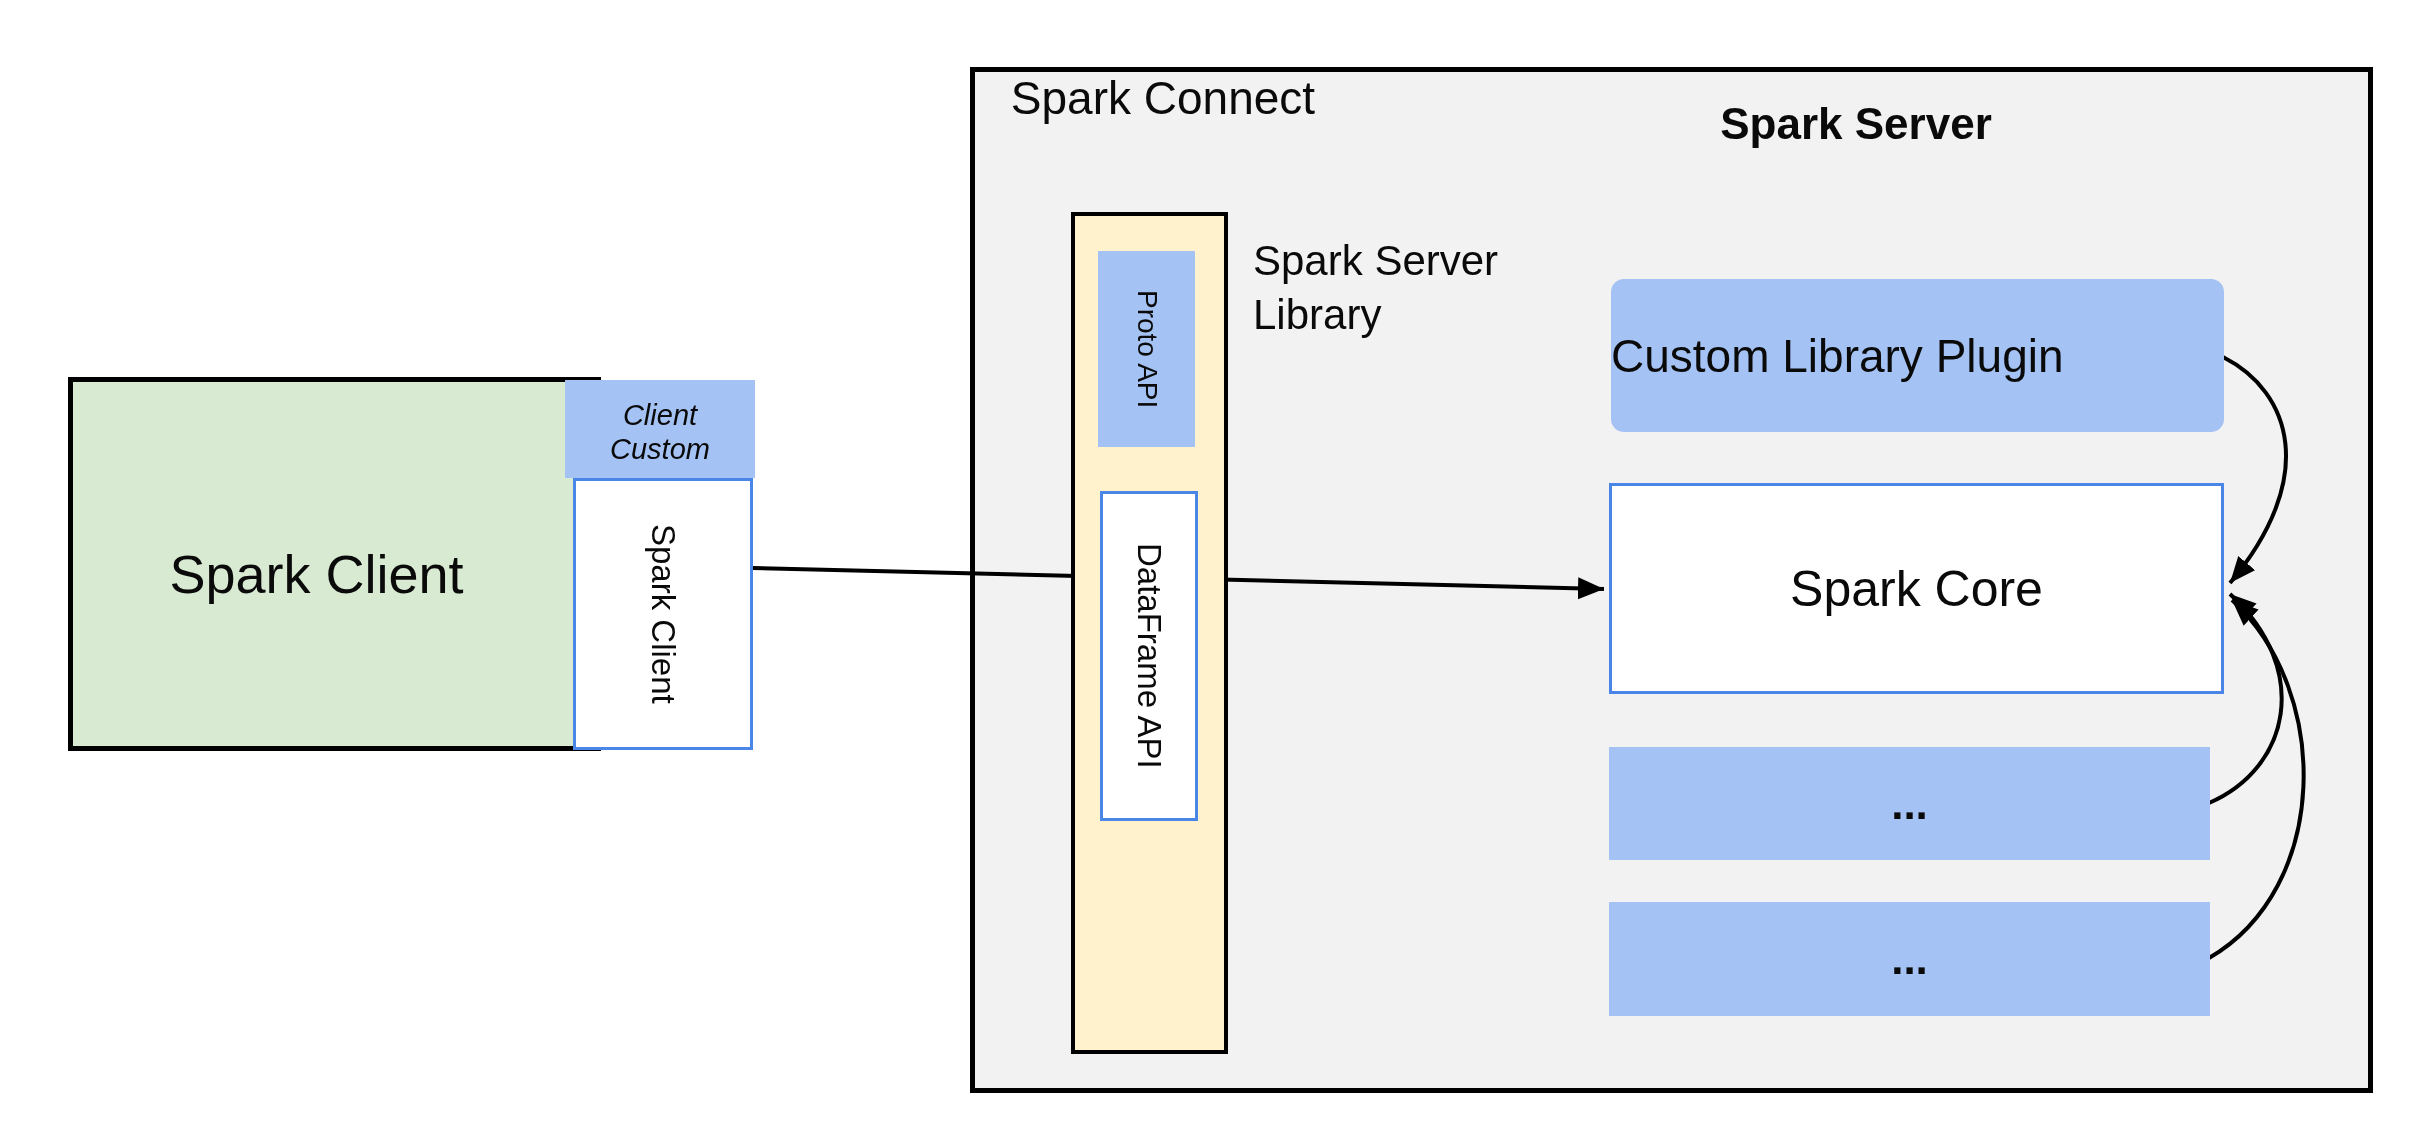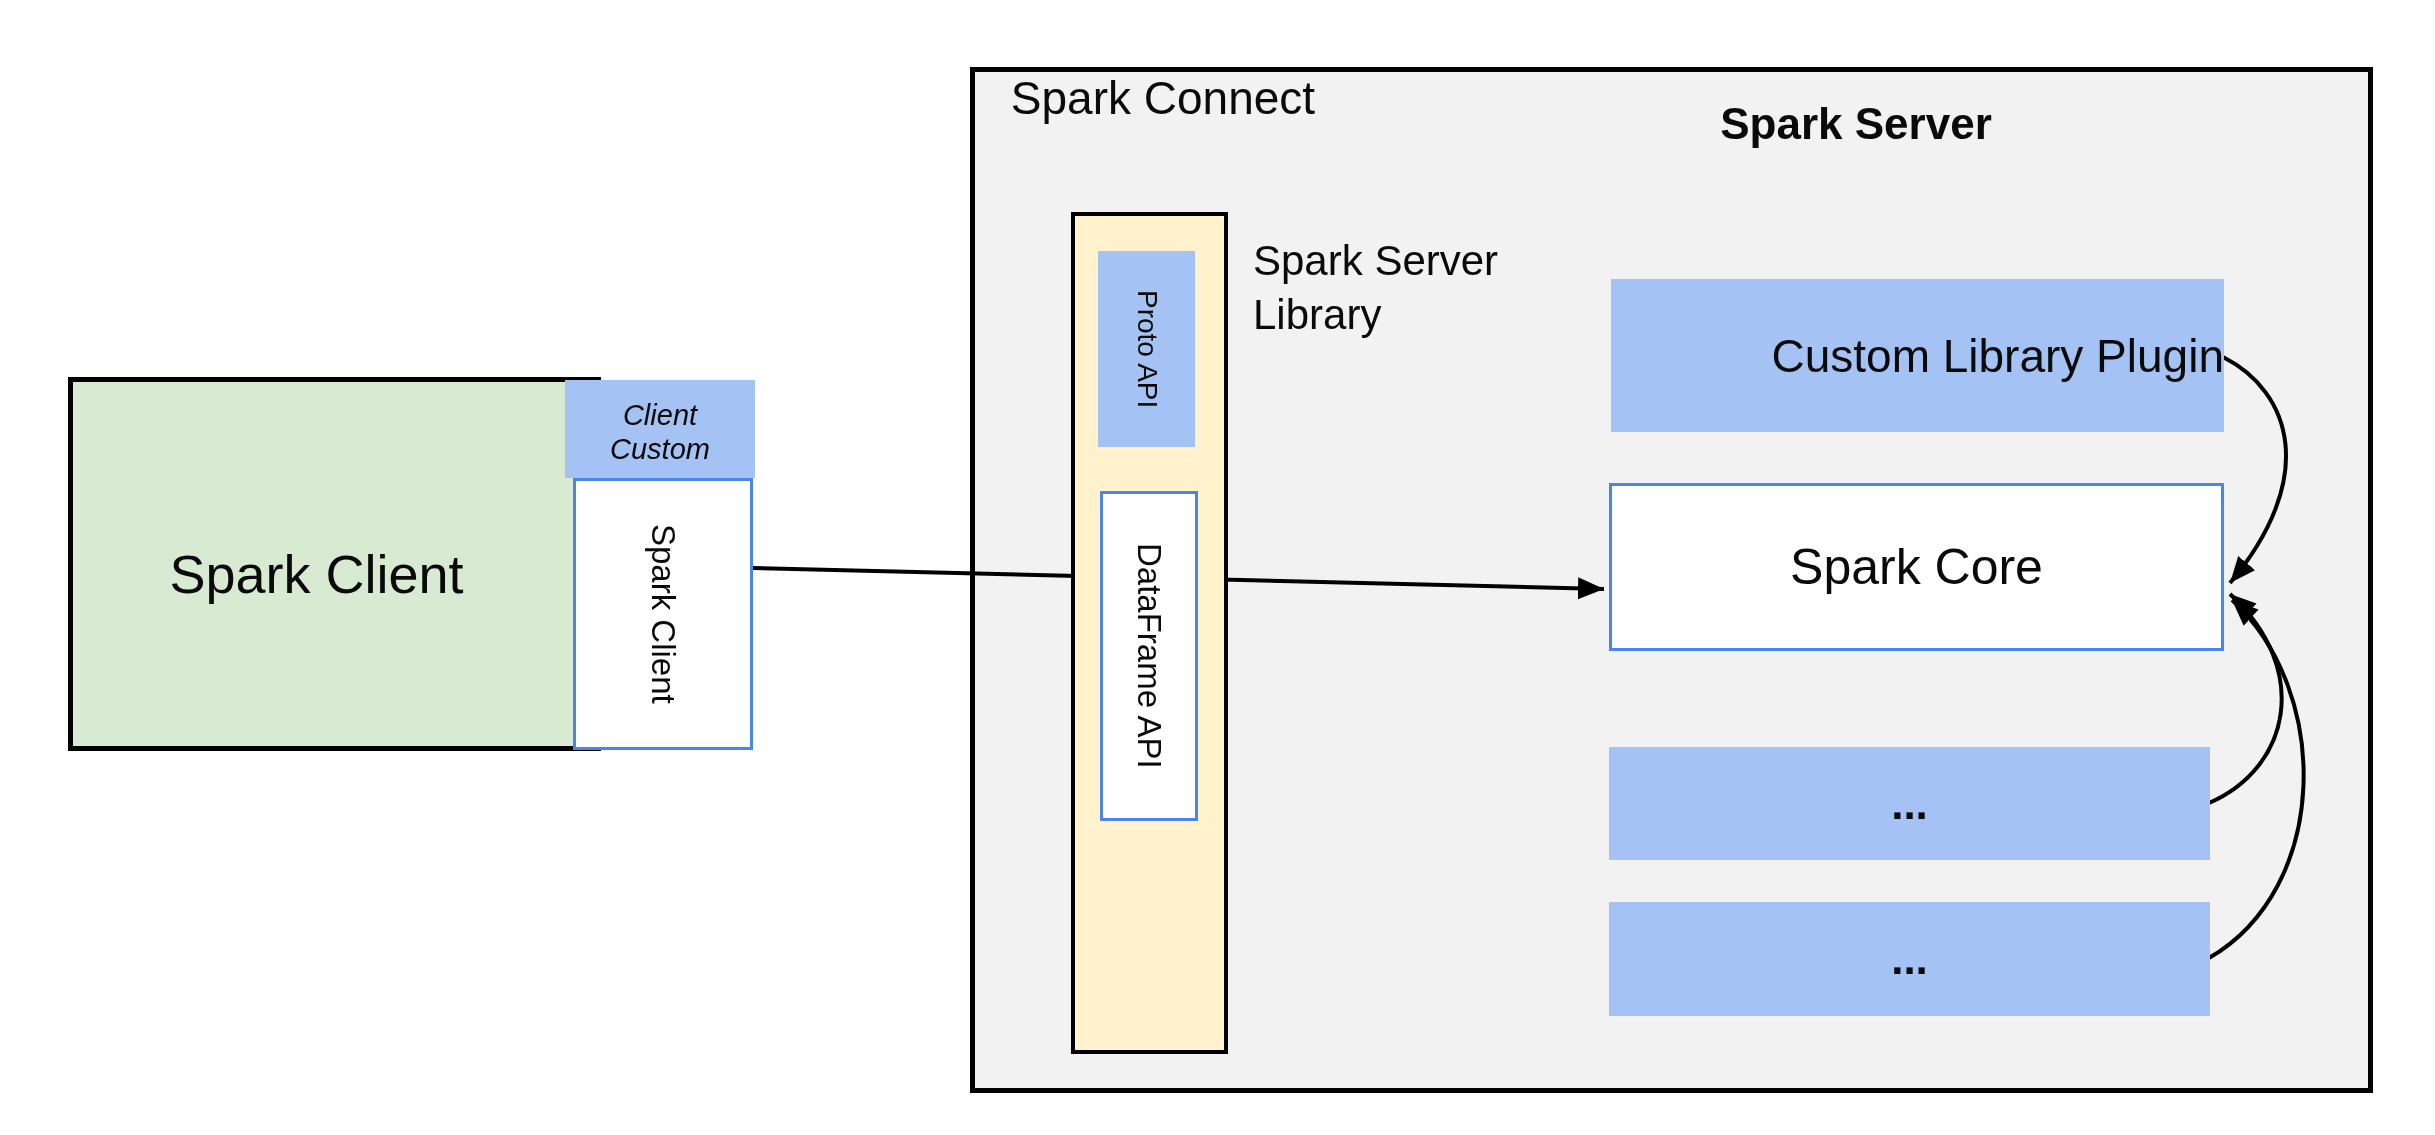--- a/index.html
+++ b/index.html
@@ -57,24 +57,24 @@
     font-size:42px;line-height:54px;
   }
   
   .server-title{
     left:1646px;top:99px;width:420px;z-index:6;text-align:center;
     font-size:44px;line-height:50px;font-weight:bold;
   }
   .plugin-box{
     left:1611px;top:279px;width:613px;height:153px;
     background:var(--blue-fill);z-index:10;
-    display:flex;justify-content:flex-end;align-items:center;font-size:46px;
+    display:flex;justify-content:flex-start;align-items:center;font-size:46px;border-radius:13px;
   }
   .core-box{
-    left:1609px;top:483px;width:615px;height:168px;
+    left:1609px;top:483px;width:615px;height:211px;
     background:#ffffff;border:3px solid var(--blue-border);z-index:10;
     display:flex;justify-content:center;align-items:center;font-size:50px;
   }
   .module-box{
     background:var(--blue-fill);z-index:10;
     display:flex;justify-content:center;align-items:center;
     font-size:44px;font-weight:bold;
   }
   .module-box.m1{left:1609px;top:747px;width:601px;height:113px;}
   .module-box.m2{left:1609px;top:902px;width:601px;height:114px;}

